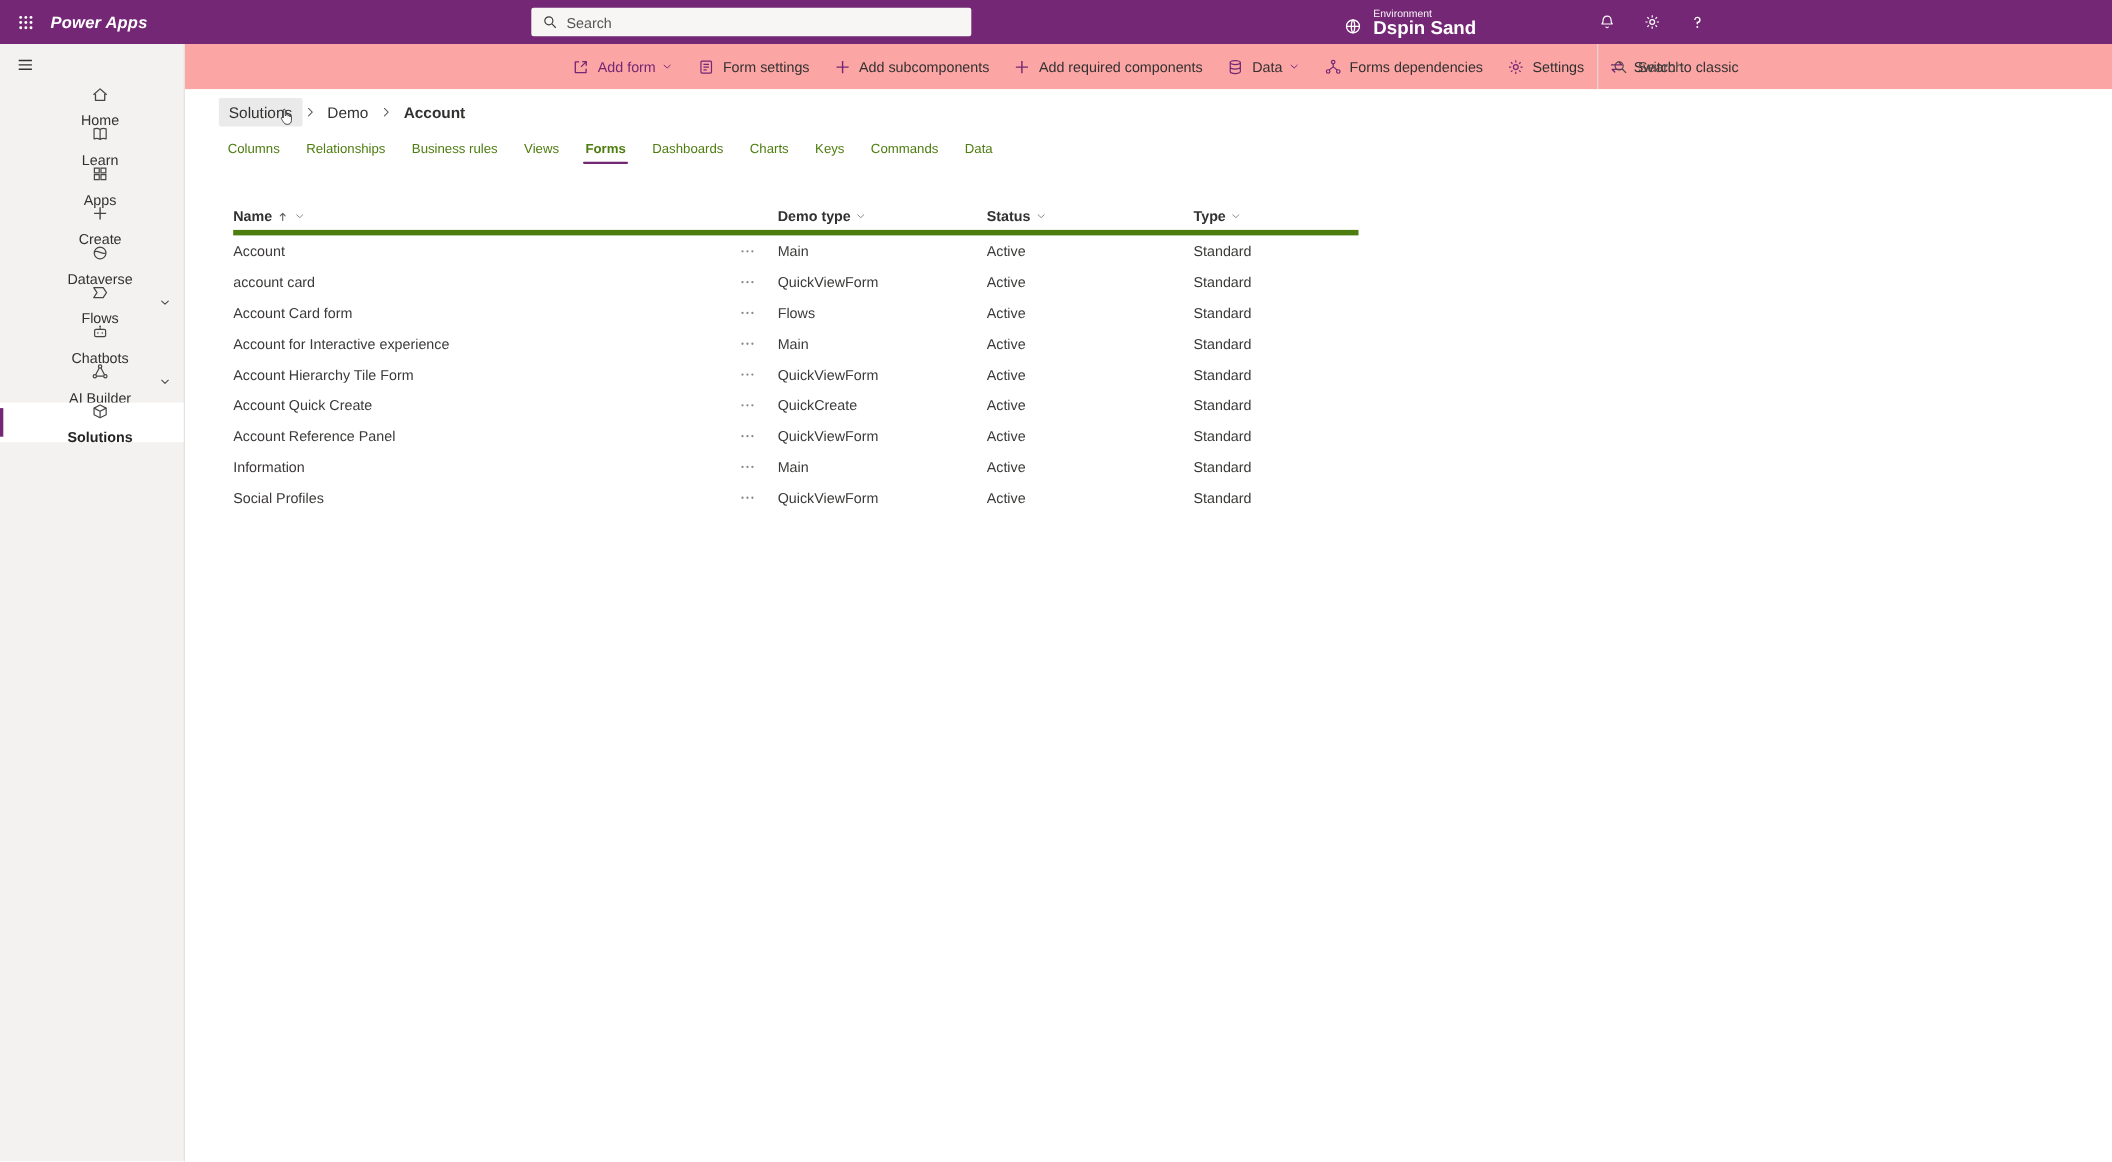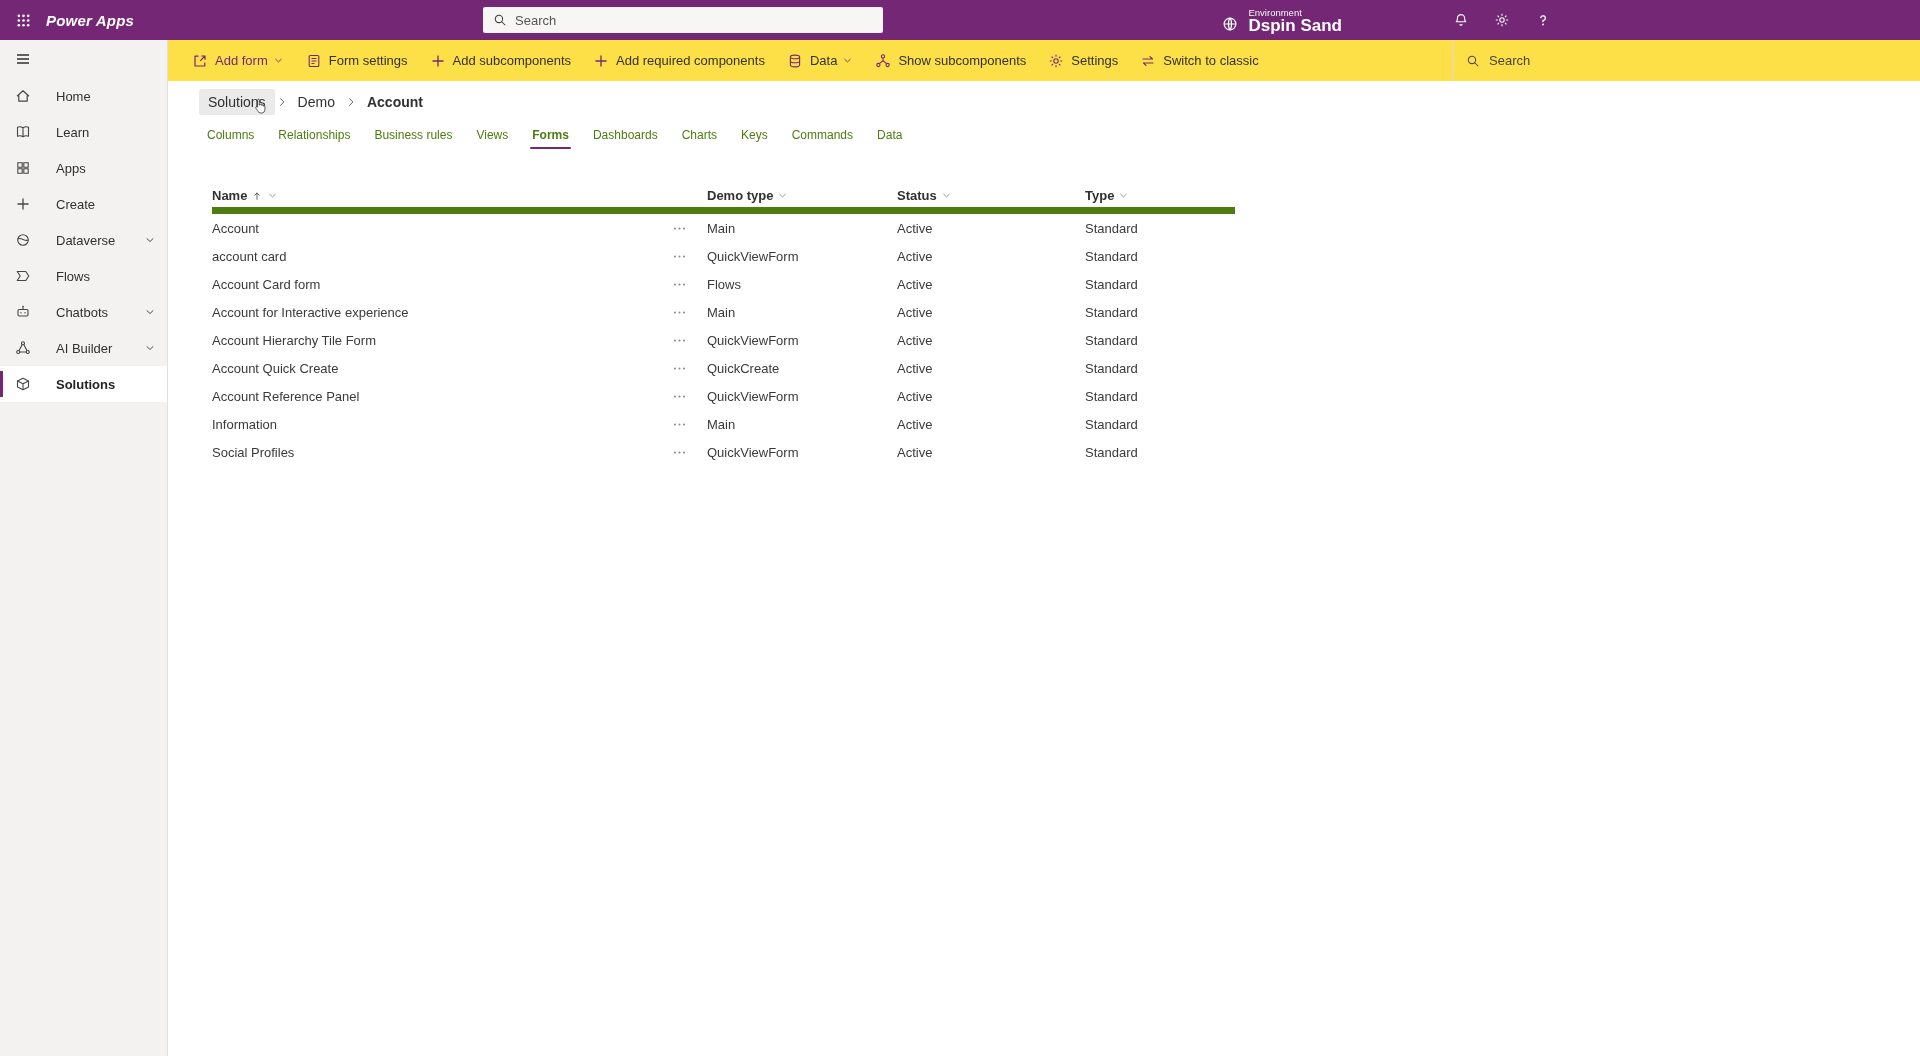--- a/index.html
+++ b/index.html
@@ -23,32 +23,32 @@
   .topbar-right { position:absolute; right:357px; top:0; height:40px; display:flex; align-items:center; }
   .env { display:flex; align-items:flex-end; gap:9px; padding:0 10px; margin-right:88px; cursor:pointer; }
   .env .icon { width:18px; height:18px; }
   .env-label { font-size:9.5px; line-height:11px; opacity:.95; }
   .env-name { font-size:17px; font-weight:700; line-height:15px; }
   .topbar-btn { width:41px; height:40px; display:flex; align-items:center; justify-content:center; cursor:pointer; }
 
   
   .sidebar { position:absolute; top:40px; left:0; bottom:0; width:168px; background:#f3f2f1; border-right:1px solid #e1dfdd; z-index:4; }
   .hamburger { height:38px; display:flex; align-items:center; padding-left:15px; cursor:pointer; color:#323130; }
-  .nav-item { height:36px; display:flex; align-items:center; gap:25px; padding-left:15px; cursor:pointer; position:relative; color:#323130; }
+  .nav-item { height:36px; display:flex; align-items:center; gap:8px; padding-left:15px; cursor:pointer; position:relative; color:#323130;flex-direction:column; }
   .nav-item .icon { color:#484644; }
   .nav-label { font-size:13px; }
   .nav-item.selected { background:#fff; }
   .nav-item.selected .nav-label { font-weight:700; color:#242424; }
   .nav-item.selected::before { content:""; position:absolute; left:0; top:5px; bottom:5px; width:2.5px; background:#742774; }
   .nav-chevron { margin-left:auto; margin-right:11px; width:12px; height:12px; color:#605e5c; }
 
   
   .main { position:absolute; top:40px; left:168px; right:0; bottom:0; background:#fff; }
 
-  .command-bar { height:41px; background:#fde047; display:flex; align-items:center; position:relative; padding-left:13px; }
+  .command-bar { height:41px; background:#fca5a5; display:flex; align-items:center; position:relative; padding-left:13px;justify-content:center; }
   .cb-items { display:flex; align-items:center; height:100%; }
   .cb-item { display:flex; align-items:center; gap:7px; padding:0 11px; height:100%; cursor:pointer; font-size:13px; color:#323130; }
   .cb-item .icon { color:#742774; }
   .cb-item.accent .cb-label { color:#742774; }
   .cb-chevron { width:11px; height:11px; color:#605e5c; margin-left:-2px; }
   .cb-search { position:absolute; right:0; top:0; bottom:0; width:468px; border-left:1px solid #dcdbda; display:flex; align-items:center; gap:9px; padding-left:13px; color:#484644; }
   .cb-search .icon { width:14px; height:14px; color:#484644; }
   .cb-search input { border:0; outline:0; background:transparent; font:inherit; font-size:13px; width:220px; color:#323130; }
   .cb-search input::placeholder { color:#484644; }
 
@@ -58,21 +58,21 @@
   .bc-item.current { font-weight:700; cursor:default; }
   .bc-sep { width:12px; height:12px; color:#605e5c; margin:0 1px; }
 
   .tabs { display:flex; margin:4px 0 0 27px; }
   .tab { padding:9px 12px 10px; font-size:12px; color:#4d7c0f; cursor:pointer; position:relative; }
   .tab.active { font-weight:700; }
   .tab.active::after { content:""; position:absolute; left:10px; right:10px; bottom:3px; height:2.5px; background:#742774; border-radius:1px; }
 
   .grid { margin:32px 0 0 44px; width:1023px; }
   .grid-header, .grid-row { display:grid; grid-template-columns:450px 45px 190px 188px 150px; align-items:center; }
-  .grid-header { height:30px; border-bottom:7px solid #4d7c0f; }
+  .grid-header { height:30px; border-bottom:5px solid #4d7c0f; }
   .gh-cell { display:flex; align-items:center; gap:4px; font-weight:700; font-size:13px; color:#323130; cursor:pointer; }
   .gh-cell .sort { width:12px; height:12px; color:#605e5c; }
   .gh-cell .hchev { width:11px; height:11px; color:#8a8886; }
   .grid-row { height:28px; cursor:pointer; }
   .cell { font-size:13px; color:#3b3a39; white-space:nowrap; overflow:hidden; text-overflow:ellipsis; }
   .cell-more { display:flex; align-items:center; padding-left:10px; color:#8a8886; }
   .cell-more .icon { width:15px; height:15px; }
 
   .cursor { position:absolute; left:82px; top:56px; width:22px; height:22px; z-index:9; pointer-events:none; }
 </style>
@@ -312,21 +312,21 @@
         </div>
         <div class="cb-item">
           <span class="icon ">
             <svg viewBox="0 0 16 16" fill="none" stroke="currentColor" stroke-width="1.1">
               <circle cx="8" cy="3.4" r="1.6"></circle>
               <circle cx="3.4" cy="12" r="1.6"></circle>
               <circle cx="12.6" cy="12" r="1.6"></circle>
               <path d="M8 5v2.8M8 7.8 4.3 10.6M8 7.8l3.7 2.8"></path>
             </svg>
           </span>
-          <span class="cb-label">Show subcomponents</span>
+          <span class="cb-label">Forms dependencies</span>
         </div>
         <div class="cb-item">
           <span class="icon ">
             <svg viewBox="0 0 16 16" fill="none" stroke="currentColor" stroke-width="1.1">
               <circle cx="8" cy="8" r="2.2"></circle>
               <path d="M8 1.8v2M8 12.2v2M1.8 8h2M12.2 8h2M3.6 3.6 5 5M11 11l1.4 1.4M12.4 3.6 11 5M5 11l-1.4 1.4"></path>
             </svg>
           </span>
           <span class="cb-label">Settings</span>
         </div>

